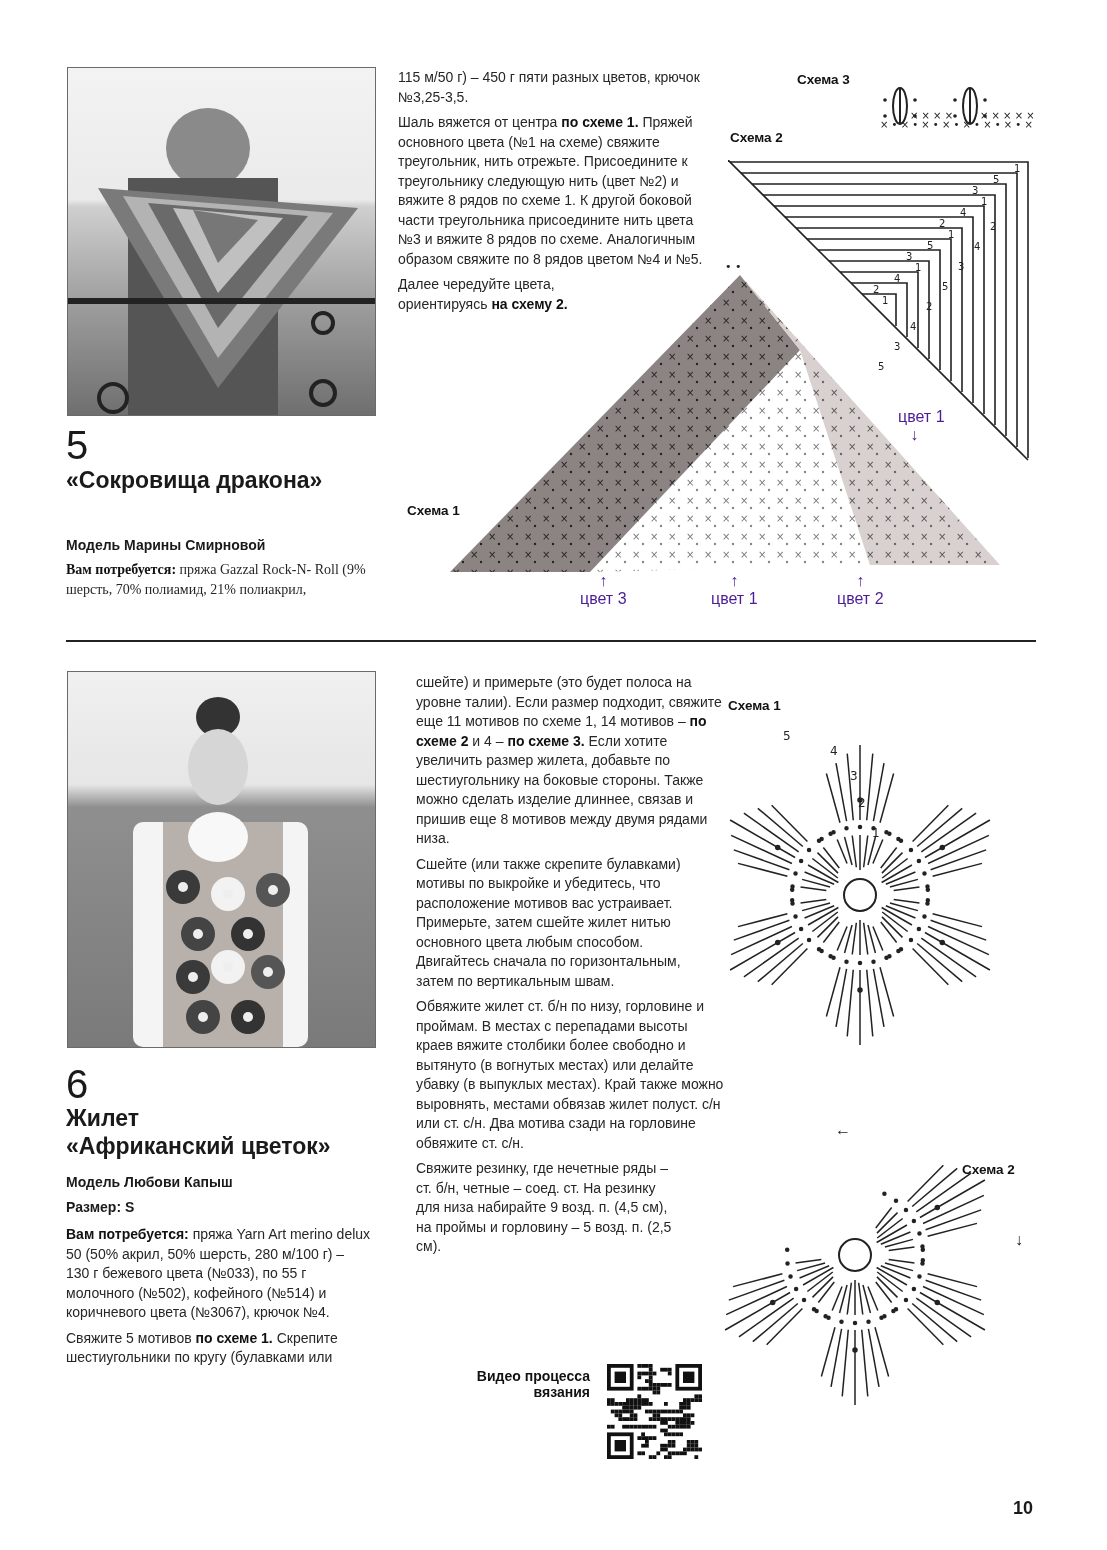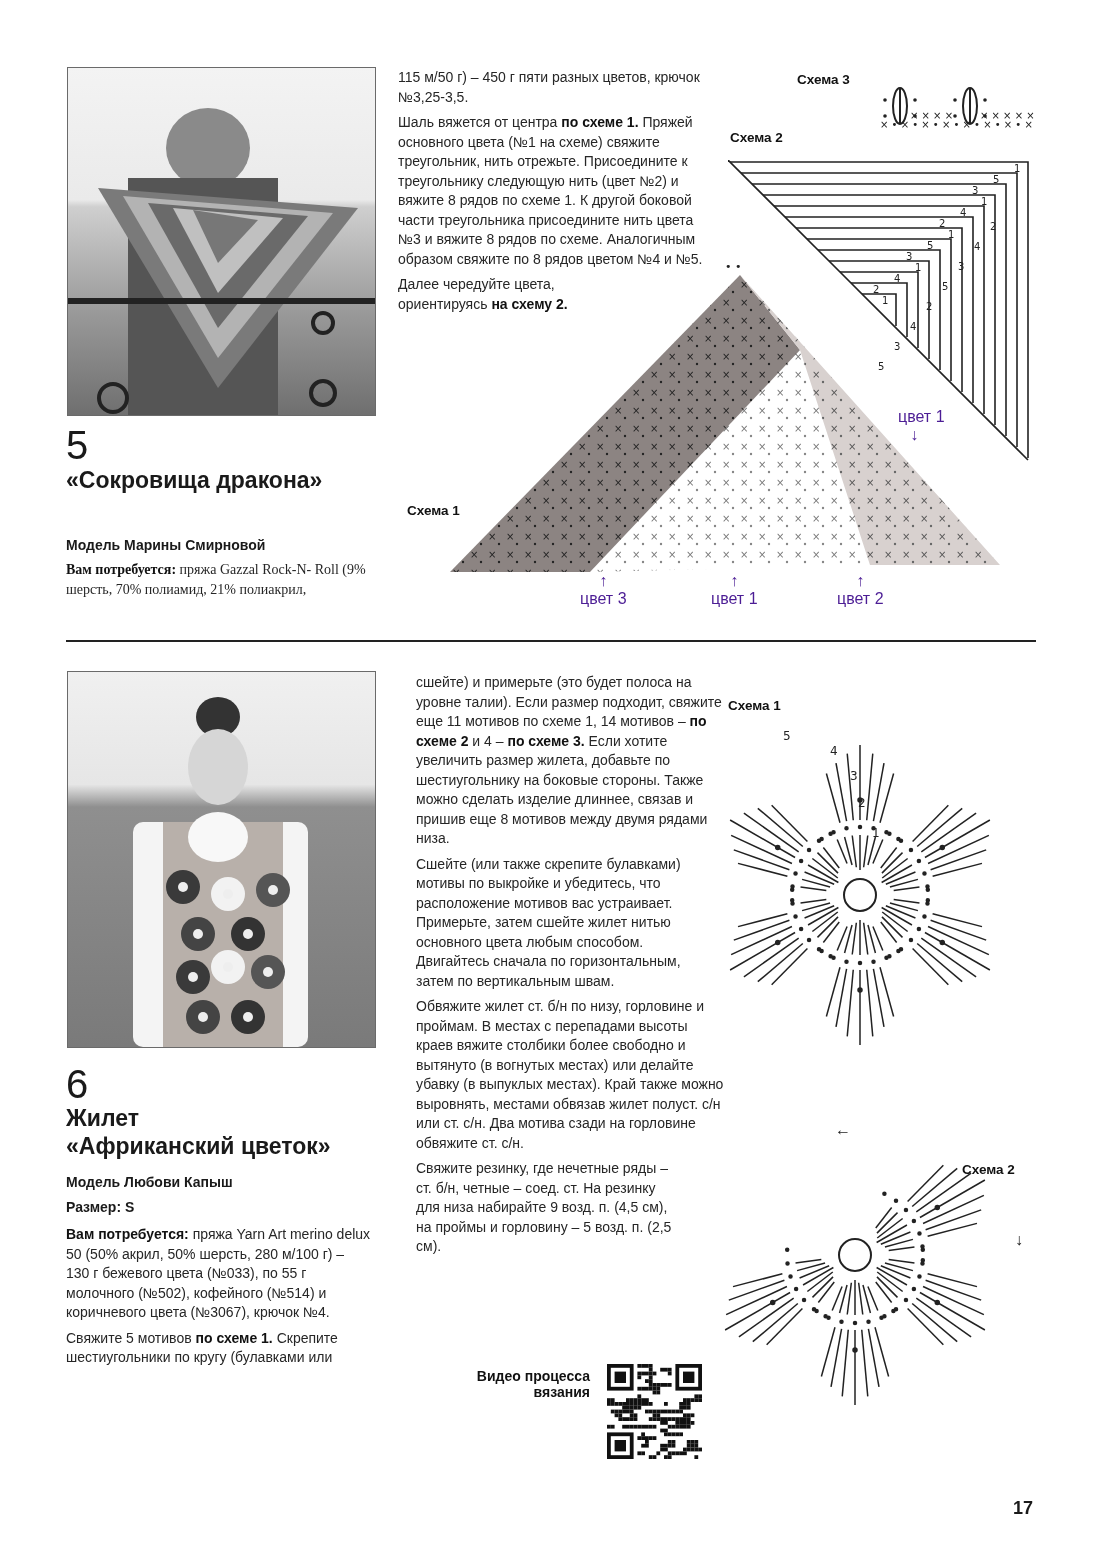--- a/index.html
+++ b/index.html
@@ -651,13 +651,13 @@
       <circle cx="-67.48125454691237" cy="8.383333750651852" r="1.5"></circle>
       <line x1="-33.69702428600546" y1="4.528857943053475" x2="-59.46533697530375" y2="7.992102252447308"></line>
       <line x1="-72.60118485190321" y1="18.81669360168729" x2="-121.9699905511974" y2="31.61204525083465"></line>
       <circle cx="-67.8016335182998" cy="-5.190230462143933" r="1.5"></circle>
       <circle cx="-82.27241335952165" cy="47.50000000000003" r="2"></circle>
     </g>
   <text x="-20" y="-120" font-size="16" fill="#222">←</text>
   <text x="160" y="-10" font-size="16" fill="#222">↓</text>
 </svg>
 
-<div class="abs page-num" style="left:1013px; top:1498px;">17</div>
+<div class="abs page-num" style="left:1013px; top:1498px;">10</div>
 
 </body></html>

